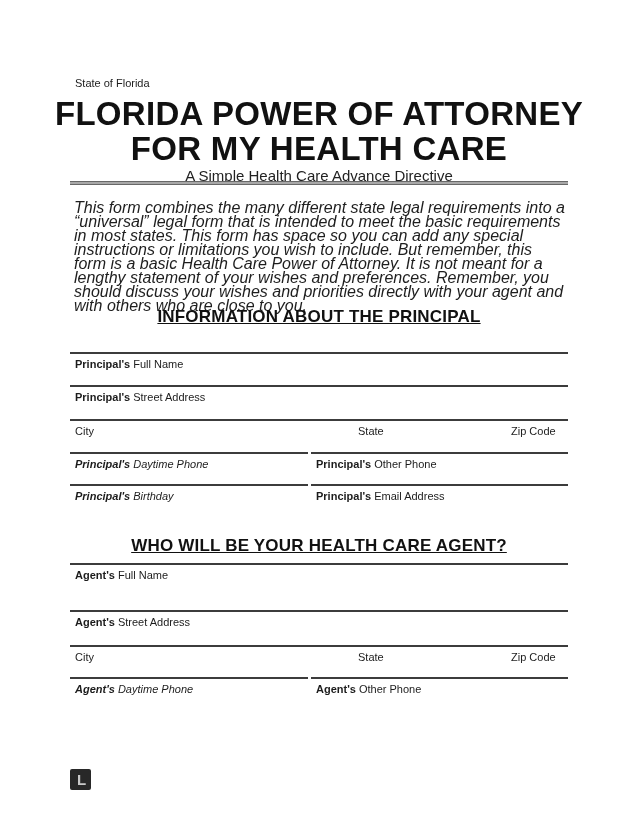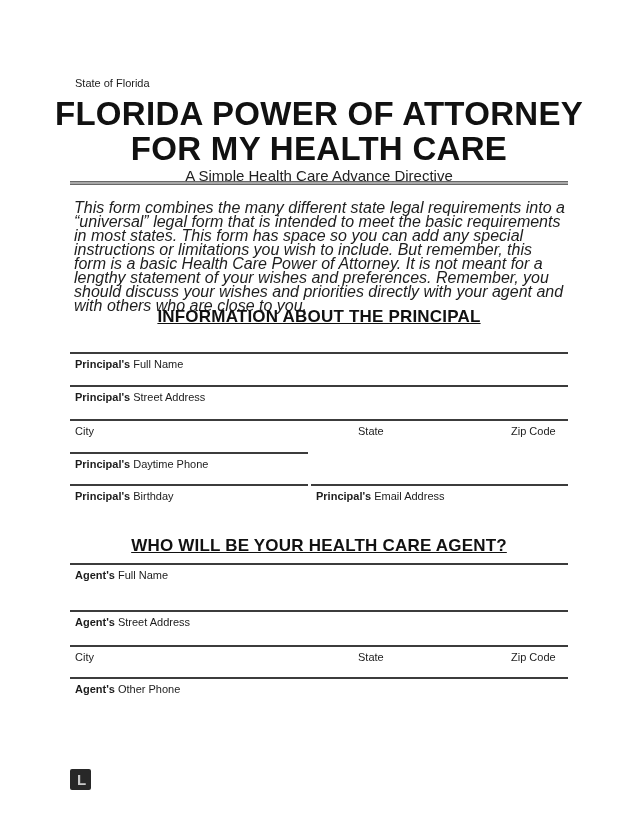--- a/index.html
+++ b/index.html
@@ -18,21 +18,21 @@
 
   .intro{position:absolute;top:201px;left:4px;width:492px;
          font-style:italic;font-size:16px;line-height:14px;color:#1e1e1e;}
 
   .sec-heading{position:absolute;left:0;right:0;text-align:center;font-weight:bold;
                font-size:17px;text-decoration:underline;letter-spacing:0.2px;color:#111;}
 
   .frow{position:absolute;left:0;right:0;border-top:2px solid #3c3c3c;}
   .frow2{position:absolute;left:0;right:0;display:flex;gap:3px;}
   .frow2 .cell{border-top:2px solid #3c3c3c;}
-  .cell.c1{width:238px;}
+  .cell.c1{width:238px;font-style:italic;}
   .cell.c2{flex:1;}
 
   .flabel{padding:4px 0 0 5px;font-size:11px;white-space:nowrap;}
   .b{font-weight:bold;margin-right:3px;}
 
   .csz{position:relative;height:17px;}
   .csz span{position:absolute;top:4px;font-size:11px;}
   .csz .s1{left:5px;}
   .csz .s2{left:246px;margin-left:42px;}
   .csz .s3{left:400px;margin-left:41px;}
@@ -75,20 +75,23 @@
       <span class="s1">City</span>
       <span class="s2">State</span>
       <span class="s3">Zip Code</span>
     </div>
   </div>
 
   <div class="frow2" style="top:452px">
     <div class="cell c1">
       <div class="flabel"><span class="b">Principal's</span><span>Daytime Phone</span></div>
     </div>
+    <div class="cell c2">
+      <div class="flabel"><span class="b">Principal's</span><span>Other Phone</span></div>
+    </div>
   </div>
 
   <div class="frow2" style="top:484px">
     <div class="cell c1">
       <div class="flabel"><span class="b">Principal's</span><span>Birthday</span></div>
     </div>
     <div class="cell c2">
       <div class="flabel"><span class="b">Principal's</span><span>Email Address</span></div>
     </div>
   </div>
@@ -105,20 +108,23 @@
 
   <div class="frow" style="top:645px">
     <div class="csz">
       <span class="s1">City</span>
       <span class="s2">State</span>
       <span class="s3">Zip Code</span>
     </div>
   </div>
 
   <div class="frow2" style="top:677px">
+    <div class="cell c1">
+      <div class="flabel"><span class="b">Agent's</span><span>Daytime Phone</span></div>
+    </div>
     <div class="cell c2">
       <div class="flabel"><span class="b">Agent's</span><span>Other Phone</span></div>
     </div>
   </div>
 
 
 </div>
 
 <div class="logo">
   <span class="glyph">L</span>

